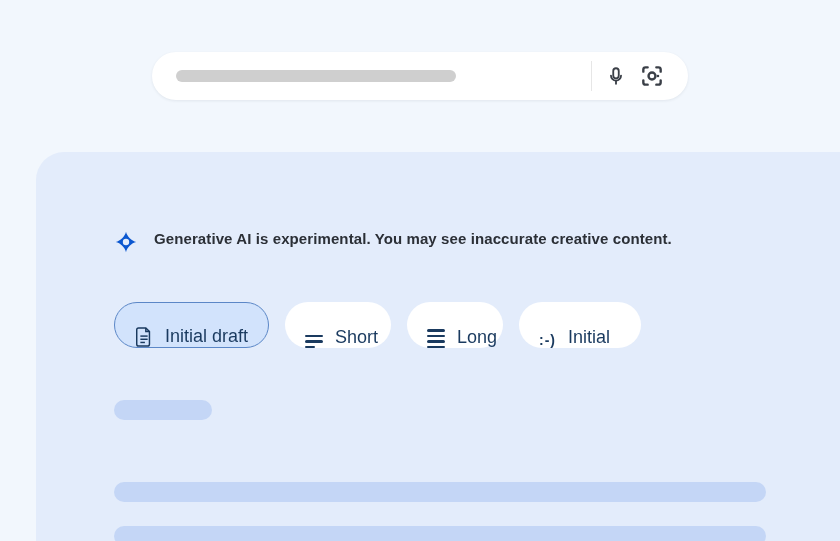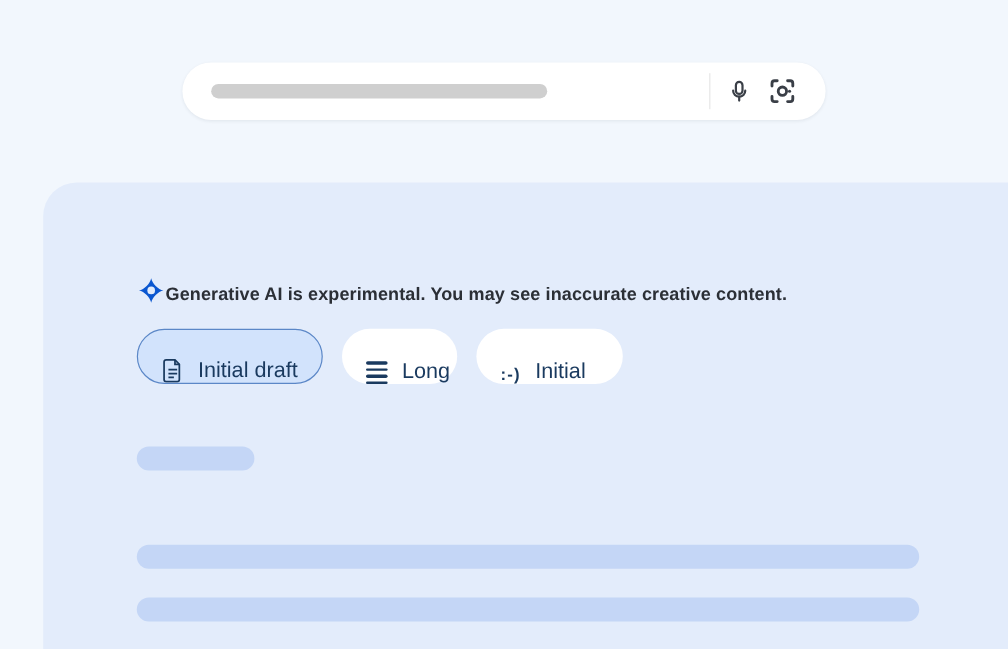--- a/index.html
+++ b/index.html
@@ -65,23 +65,23 @@
     background: #e3ecfb;
     border-top-left-radius: 28px;
   }
   .card-inner {
     padding: 78px 78px 0 78px;
   }
 
   
   .disclaimer-row {
     display: flex;
-    align-items: flex-end;
-    gap: 0;
-    margin-bottom: 20px;
+    align-items: flex-start;
+    gap: 16px;
+    margin-bottom: 48px;
   }
   .sparkle {
     width: 24px;
     height: 24px;
     flex: 0 0 24px;
   }
   .disclaimer-text {
     font-size: 15px;
     font-weight: 700;
     color: #2b2f36;
@@ -192,20 +192,30 @@
             <path d="M3 1 h8 l4 4 v14 a2 2 0 0 1 -2 2 h-10 a2 2 0 0 1 -2 -2 v-16 a2 2 0 0 1 2 -2 z" fill="none" stroke="#1a3a5f" stroke-width="1.6"></path>
             <path d="M11 1 v4 h4" fill="none" stroke="#1a3a5f" stroke-width="1.6"></path>
             <line x1="5" y1="10" x2="13" y2="10" stroke="#1a3a5f" stroke-width="1.6"></line>
             <line x1="5" y1="13.5" x2="13" y2="13.5" stroke="#1a3a5f" stroke-width="1.6"></line>
             <line x1="5" y1="17" x2="10" y2="17" stroke="#1a3a5f" stroke-width="1.6"></line>
           </svg>
         </span>
         <span class="chip-label">Initial draft</span>
       </div>
 
+      <div class="chip chip-plain short">
+        <span class="ci">
+          <span class="lines short">
+            <span class="ln l1"></span>
+            <span class="ln l2"></span>
+            <span class="ln l3"></span>
+          </span>
+        </span>
+        <span class="chip-label">Short</span>
+      </div>
 
       <div class="chip chip-plain long">
         <span class="ci">
           <span class="lines long">
             <span class="ln"></span>
             <span class="ln"></span>
             <span class="ln"></span>
             <span class="ln"></span>
           </span>
         </span>

